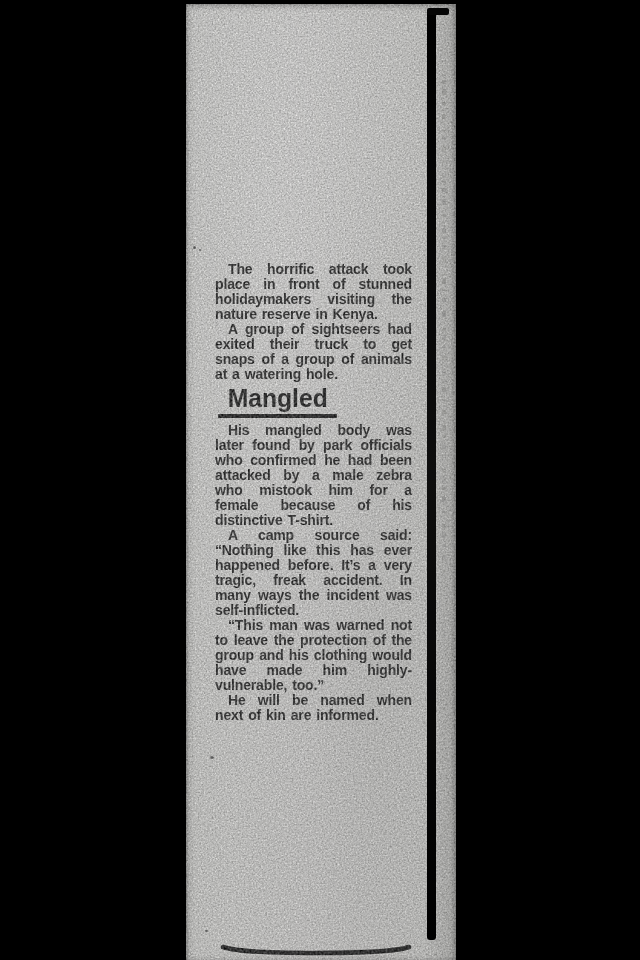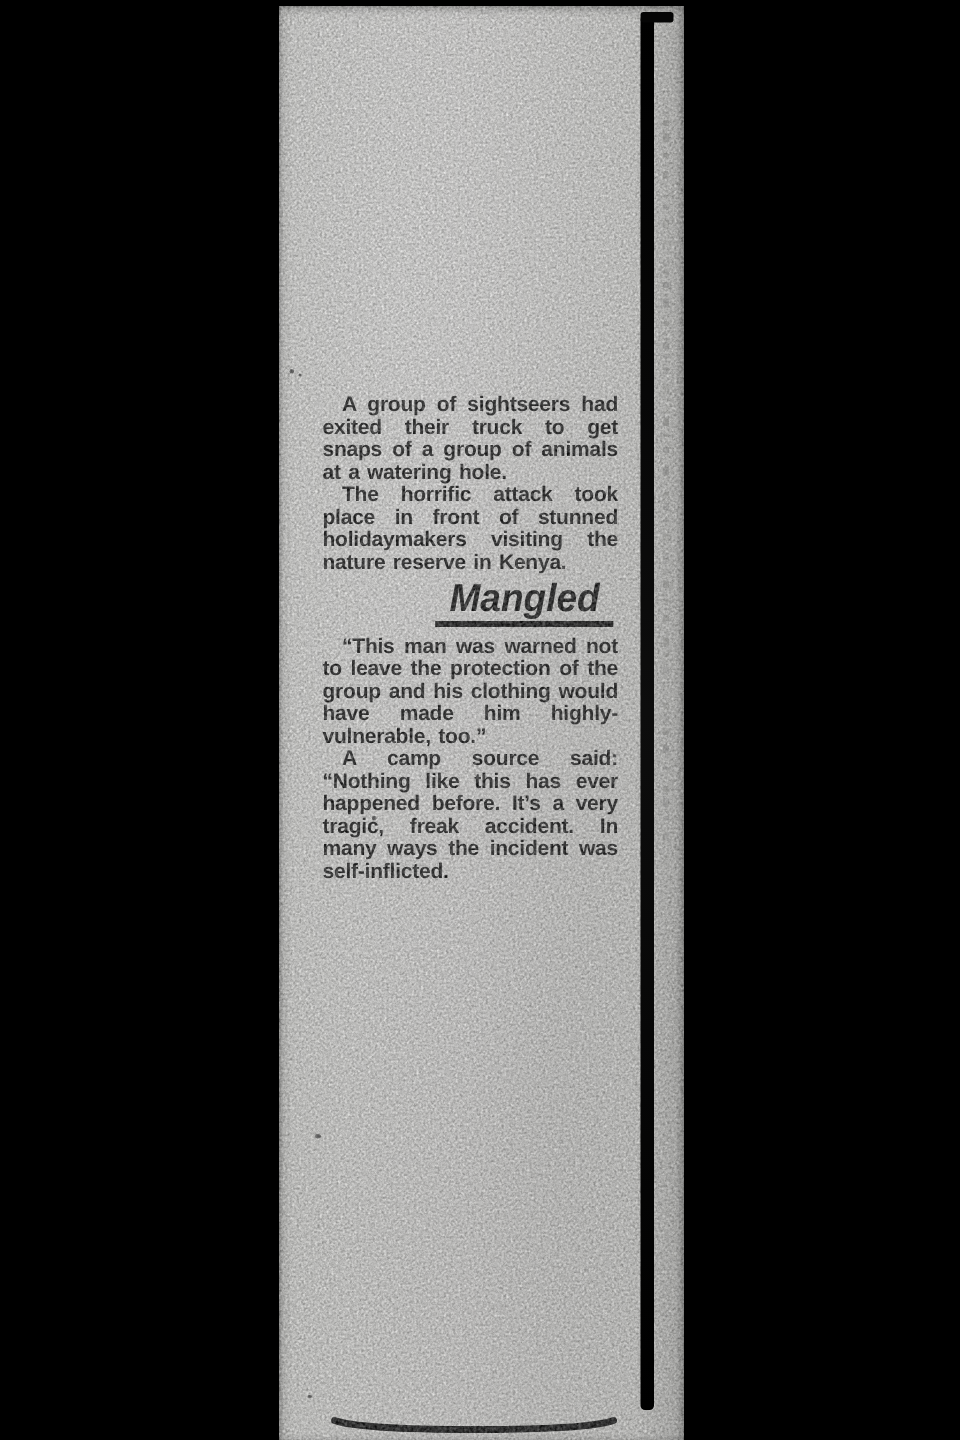--- a/index.html
+++ b/index.html
@@ -33,21 +33,21 @@
     font-weight:bold;font-size:56px;line-height:49px;letter-spacing:-1.5px;color:#0f0f0f;
   }
   
   .article{
     position:absolute;left:29px;top:258px;width:197px;
     font-size:14px;line-height:15px;font-weight:bold;color:#171717;
     text-align:justify;letter-spacing:-.15px;word-spacing:1.2px;
   }
   .article p{margin:0;text-indent:13px;}
   .article p.first{text-indent:0;}
-  .subhead-row{text-align:right;text-indent:0;margin:4px 0 5px;font-style:italic;}
+  .subhead-row{text-align:left;text-indent:0;margin:4px 0 5px;}
   .subhead{
     display:inline-block;font-size:26px;line-height:25px;font-weight:bold;color:#101010;
     border-bottom:4px solid #0f0f0f;padding:0 10px 3px;transform:scaleX(.95);
     letter-spacing:0;
   }
   
   .bottom-rule{position:absolute;left:34px;top:938px;}
   
   .artifact{position:absolute;background:#2c2c2c;border-radius:50%;opacity:.75;}
   
@@ -72,25 +72,27 @@
 <body>
 
 <div class="stage">
 
   <div class="paper">
 
     <div class="content-layer">
 
 
       <div class="article" id="article">
+          <p>The horrific attack took place in front of stunned holidaymakers visiting the nature reserve in Kenya.</p>
           <p>A group of sightseers had exited their truck to get snaps of a group of animals at a watering hole.</p>
-          <p>The horrific attack took place in front of stunned holidaymakers visiting the nature reserve in Kenya.</p>
           <div class="subhead-row"><span class="subhead">Mangled</span></div>
+          <p>His mangled body was later found by park officials who confirmed he had been attacked by a male zebra who mistook him for a female because of his distinctive T-shirt.</p>
+          <p>A camp source said: “Nothing like this has ever happened before. It’s a very tragic, freak accident. In many ways the incident was self-inflicted.</p>
           <p>“This man was warned not to leave the protection of the group and his clothing would have made him highly-vulnerable, too.”</p>
-          <p>A camp source said: “Nothing like this has ever happened before. It’s a very tragic, freak accident. In many ways the incident was self-inflicted.</p>
+          <p>He will be named when next of kin are informed.</p>
         </div>
 
       <svg class="bottom-rule" width="192" height="16" viewBox="0 0 192 16" aria-hidden="true">
         <path d="M3,5 Q20,11 96,11 Q172,11 189,5" fill="none" stroke="#0d0d0d" stroke-width="4.6" stroke-linecap="round"></path>
       </svg>
 
       <div class="artifact" style="left:7px;top:242px;width:3px;height:3px;"></div>
       <div class="artifact" style="left:13px;top:245px;width:2px;height:2px;"></div>
       <div class="artifact" style="left:24px;top:752px;width:4px;height:3px;"></div>
       <div class="artifact" style="left:62px;top:540px;width:3px;height:3px;"></div>

